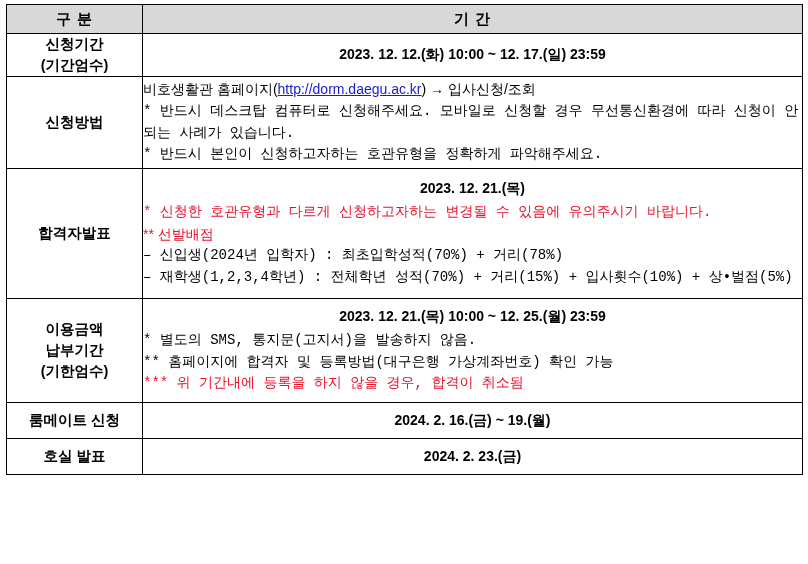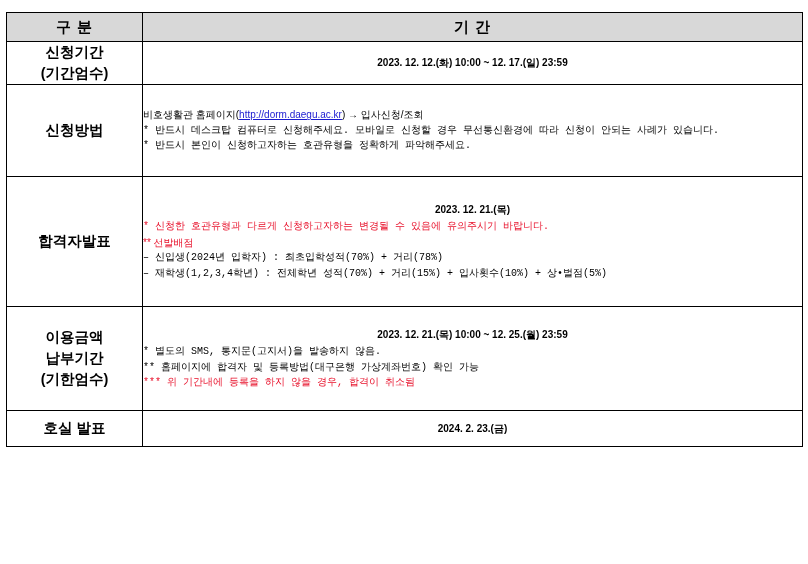--- a/index.html
+++ b/index.html
@@ -18,21 +18,21 @@
     width: 808px;
     height: 564px;
     position: relative;
     box-sizing: border-box;
     padding: 4px 6px 6px 6px;
   }
   table.schedule {
     border-collapse: collapse;
     width: 796px;
     table-layout: fixed;
-    margin: 8px auto;
+    margin: 0 auto;
   }
   table.schedule td, table.schedule th {
     border: 1px solid #000000;
     vertical-align: middle;
     padding: 0;
   }
   col.c-label { width: 136px; }
   col.c-body  { width: 660px; }
 
   thead th {
@@ -44,21 +44,21 @@
     letter-spacing: 1px;
   }
   td.label {
     text-align: center;
     font-weight: bold;
     font-size: 14.5px;
     line-height: 1.45;
     padding: 4px 2px;
   }
   td.body {
-    font-size: 10px;
+    font-size: 14px;
     line-height: 1.55;
     padding: 6px 10px;
   }
   .center { text-align: center; }
   .left { text-align: left; }
   .bold { font-weight: bold; }
   .red { color: #e8102a; }
   .line { display: block; white-space: nowrap; }
   .line.wrap { white-space: normal; font-family: Liberation Mono, monospace; }
   .link {
@@ -135,20 +135,28 @@
           <span class="line">(기한엄수)</span>
         </td>
         <td class="body left">
           <span class="heading-center">2023. 12. 21.(목) 10:00 ~ 12. 25.(월) 23:59</span>
           <span class="line wrap">* 별도의 SMS, 통지문(고지서)을 발송하지 않음.</span>
           <span class="line wrap">** 홈페이지에 합격자 및 등록방법(대구은행 가상계좌번호) 확인 가능</span>
           <span class="line wrap red">*** 위 기간내에 등록을 하지 않을 경우, 합격이 취소됨</span>
         </td>
       </tr>
 
+      <tr class="r-small">
+        <td class="label">
+          <span class="line">룸메이트 신청</span>
+        </td>
+        <td class="body center">
+          <span class="line bold">2024. 2. 16.(금) ~ 19.(월)</span>
+        </td>
+      </tr>
 
       <tr class="r-small">
         <td class="label">
           <span class="line">호실 발표</span>
         </td>
         <td class="body center">
           <span class="line bold">2024.   2. 23.(금)</span>
         </td>
       </tr>
 

